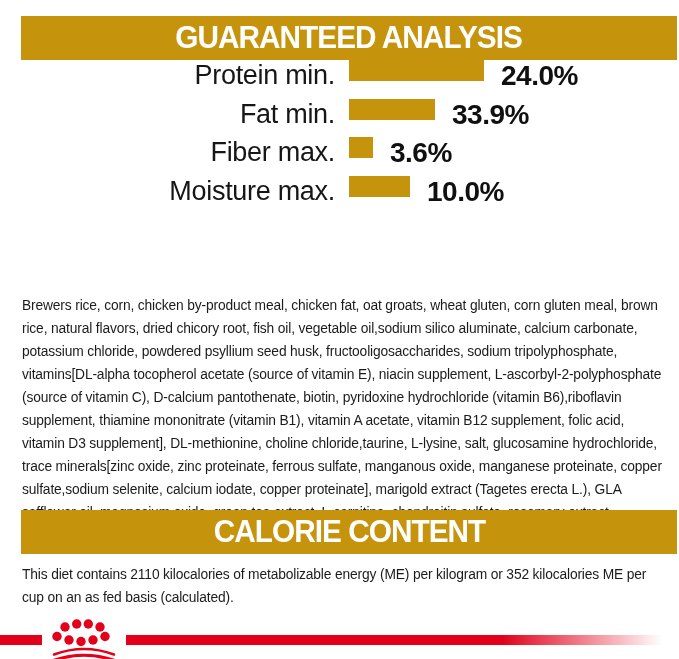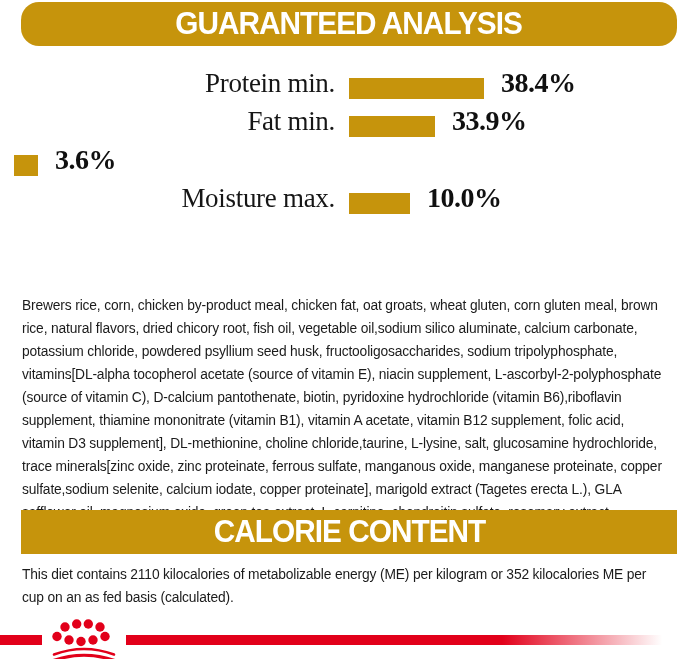--- a/index.html
+++ b/index.html
@@ -26,31 +26,31 @@
     display:flex;align-items:center;justify-content:center;
   }
   .gold-bar .bar-title{
     color:#fff;
     font-weight:700;
     font-size:31px;
     letter-spacing:-1px;
     transform:scaleX(.96);
     white-space:nowrap;
   }
-  #bar-ga{top:2px;border-radius:18px;}
+  #bar-ga{top:16px;}
   #bar-ing{top:244px;height:43px;}
   #bar-cal{top:510px;}
 
   
   .ga-chart{
     position:absolute;top:60px;left:0;width:679px;
   }
   .ga-row{
     height:38.5px;
-    display:flex;align-items:flex-end;font-family:Liberation Serif, serif;
+    display:flex;align-items:flex-start;
   }
   .ga-label{
     width:335px;
     text-align:right;
     font-size:27px;
     font-weight:500;
     letter-spacing:-0.3px;
     color:#161616;
   }
   .ga-bar{
@@ -91,28 +91,29 @@
 <div class="page">
 
   <div class="gold-bar" id="bar-ga">
     <span class="bar-title">GUARANTEED ANALYSIS</span>
   </div>
 
   <div class="ga-chart">
     <div class="ga-row">
       <span class="ga-label">Protein min.</span>
       <span class="ga-bar" style="width: 135px; background: rgb(198, 148, 12);"></span>
-      <span class="ga-value">38.4%</span>
+      <span class="ga-value">24.0%</span>
     </div>
     <div class="ga-row">
       <span class="ga-label">Fat min.</span>
       <span class="ga-bar" style="width: 86px; background: rgb(198, 148, 12);"></span>
       <span class="ga-value">33.9%</span>
     </div>
     <div class="ga-row">
+      <span class="ga-label">Fiber max.</span>
       <span class="ga-bar" style="width: 24px; background: rgb(198, 148, 12);"></span>
       <span class="ga-value">3.6%</span>
     </div>
     <div class="ga-row">
       <span class="ga-label">Moisture max.</span>
       <span class="ga-bar" style="width: 61px; background: rgb(198, 148, 12);"></span>
       <span class="ga-value">10.0%</span>
     </div>
   </div>
 

